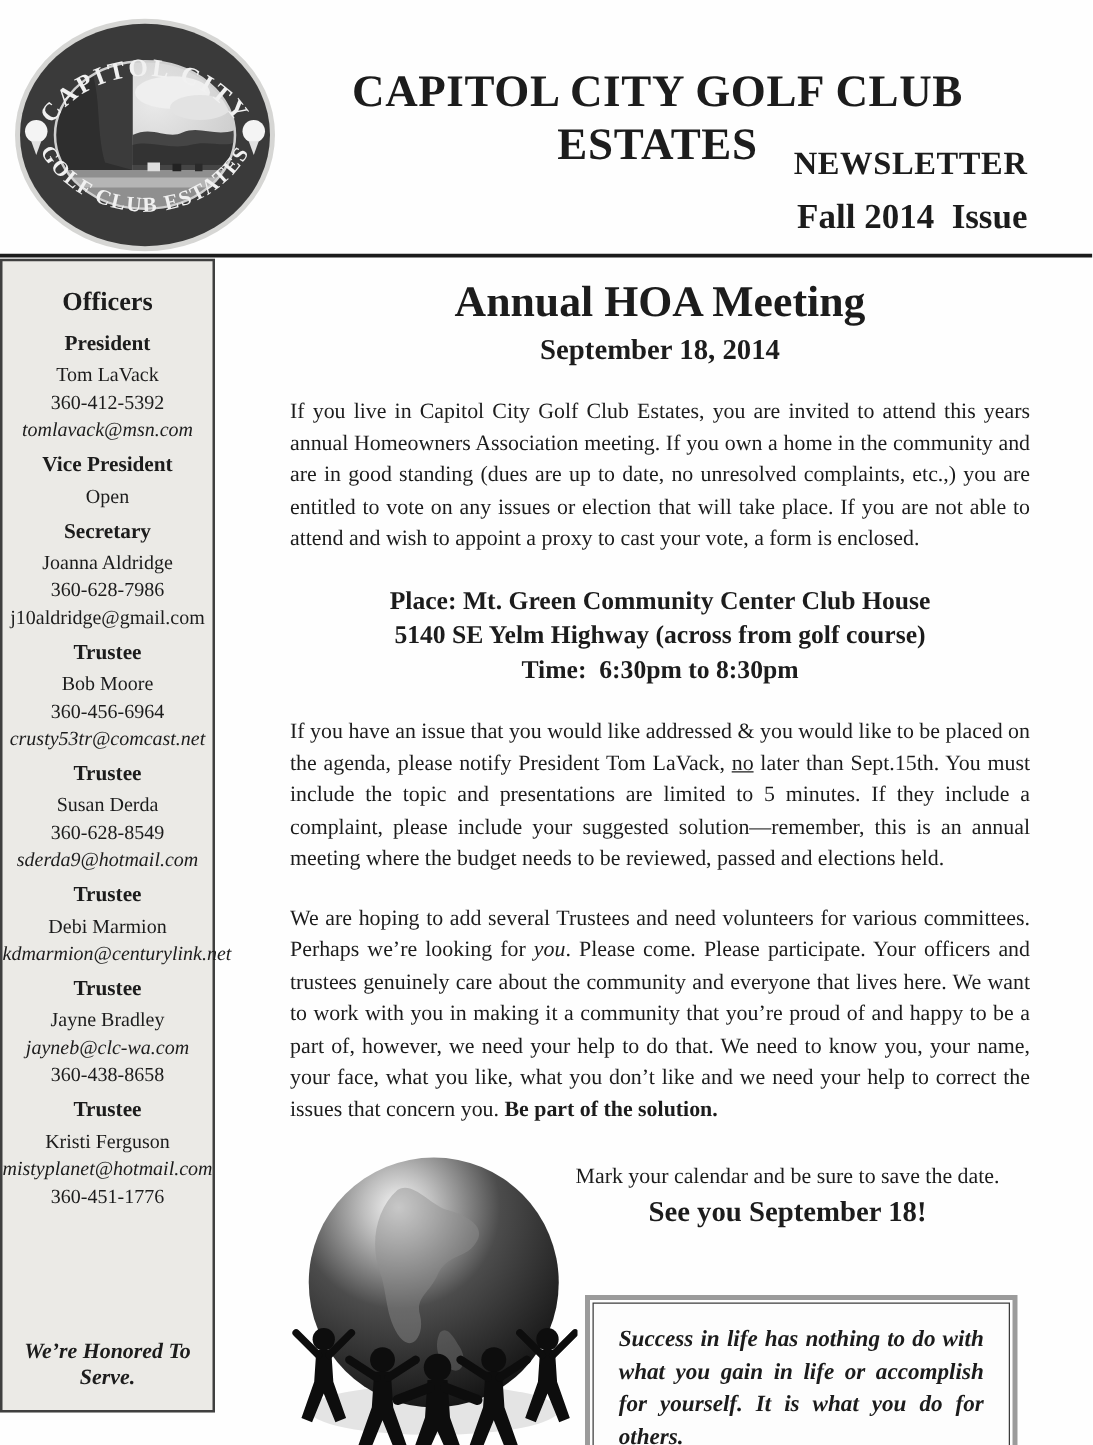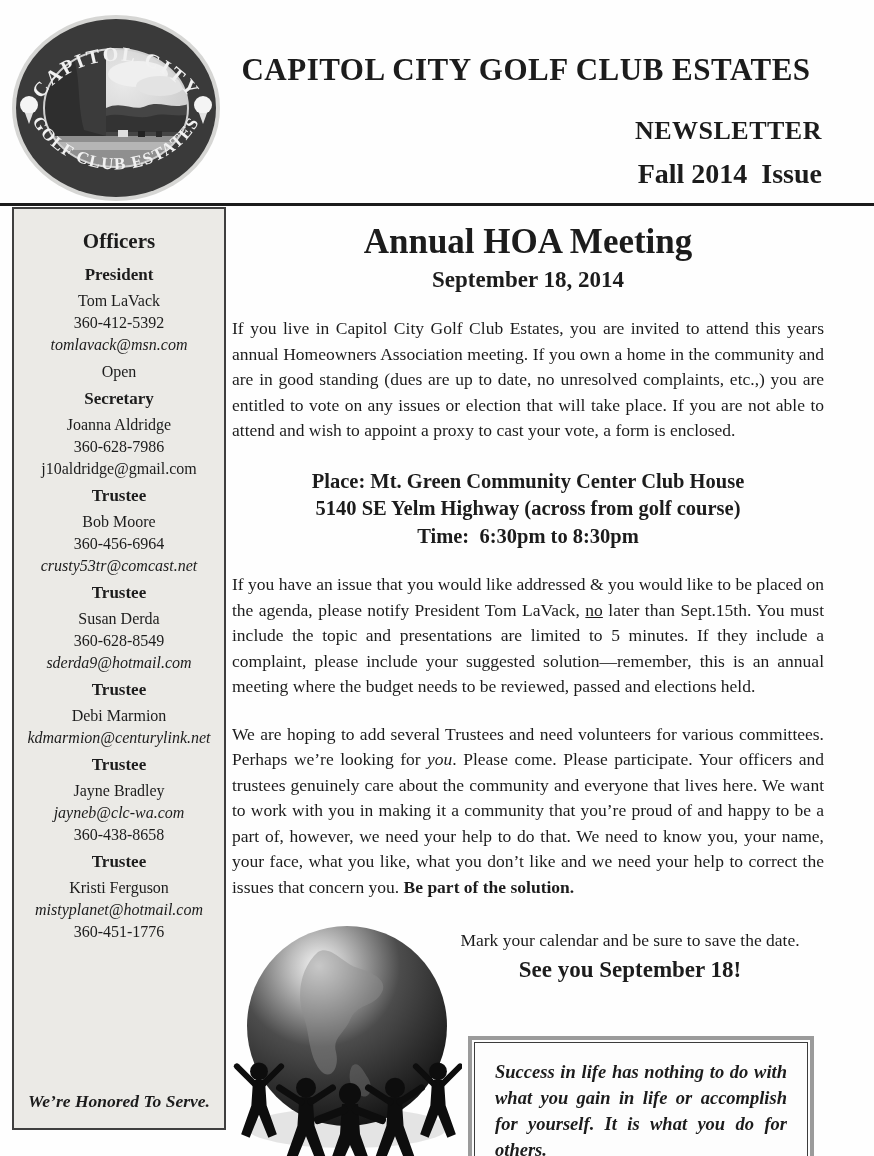--- a/index.html
+++ b/index.html
@@ -2,27 +2,27 @@
 <html><head>
 <meta charset="utf-8">
 <style>
   html,body{margin:0;padding:0;background:#ffffff;}
   .page{position:relative;width:874px;height:1156px;background:#fefefe;overflow:hidden;
         font-family:"Liberation Serif","DejaVu Serif",serif;color:#1c1c1c;}
 
   
   .logo{position:absolute;left:10px;top:12px;width:212px;height:192px;}
   .main-title{position:absolute;left:228px;top:52px;width:596px;text-align:center;
-              font-size:31px;font-weight:bold;letter-spacing:.5px;}
+              font-size:36px;font-weight:bold;letter-spacing:.5px;}
   .newsletter{position:absolute;right:52px;top:116px;font-size:26px;font-weight:bold;letter-spacing:.5px;}
   .issue{position:absolute;right:52px;top:158px;font-size:28px;font-weight:bold;white-space:pre-wrap;}
   .divider{position:absolute;left:0;top:203px;width:874px;height:3px;background:#1b1b1b;}
 
   
-  .sidebar{position:absolute;left:12px;top:207px;width:214px;height:923px;box-sizing:border-box;
+  .sidebar{position:absolute;left:0;top:207px;width:172px;height:923px;box-sizing:border-box;
            background:#ebeae6;border:2px solid #3f3f3f;text-align:center;padding-top:10px;}
   .sidebar-heading{font-size:21px;font-weight:bold;margin:10px 0 10px;}
   .entry{margin-top:5px;}
   .entry-title{font-size:17px;font-weight:bold;line-height:22px;margin-bottom:4px;}
   .entry-line{font-size:16px;line-height:22px;}
   .italic{font-style:italic;}
   .sidebar-footer{position:absolute;left:0;right:0;bottom:16px;font-size:17.5px;
                   font-weight:bold;font-style:italic;margin-top:29px;}
 
   
@@ -104,20 +104,21 @@
     <div class="sidebar-heading">Officers</div>
 
     <div class="entry">
       <div class="entry-title">President</div>
       <div class="entry-line">Tom LaVack</div>
       <div class="entry-line">360-412-5392</div>
       <div class="entry-line italic">tomlavack@msn.com</div>
     </div>
 
     <div class="entry">
+      <div class="entry-title">Vice President</div>
       <div class="entry-line">Open</div>
     </div>
 
 
     <div class="entry">
       <div class="entry-title">Secretary</div>
       <div class="entry-line">Joanna Aldridge</div>
       <div class="entry-line">360-628-7986</div>
       <div class="entry-line">j10aldridge@gmail.com</div>
     </div>

